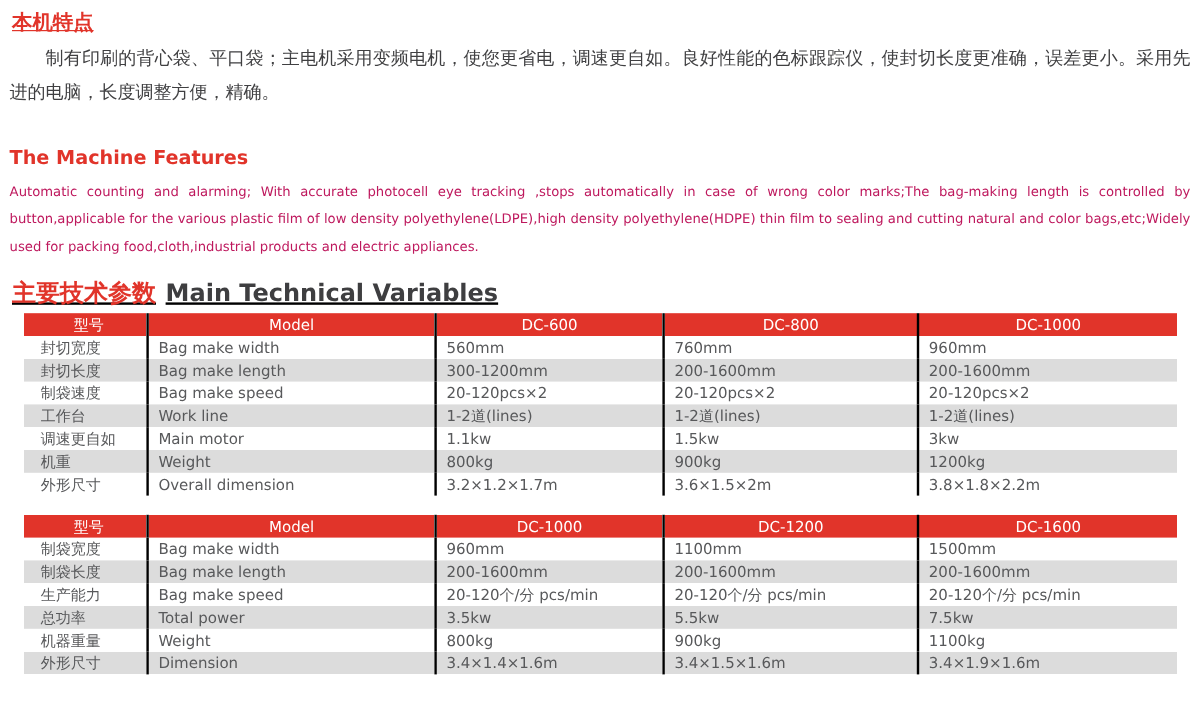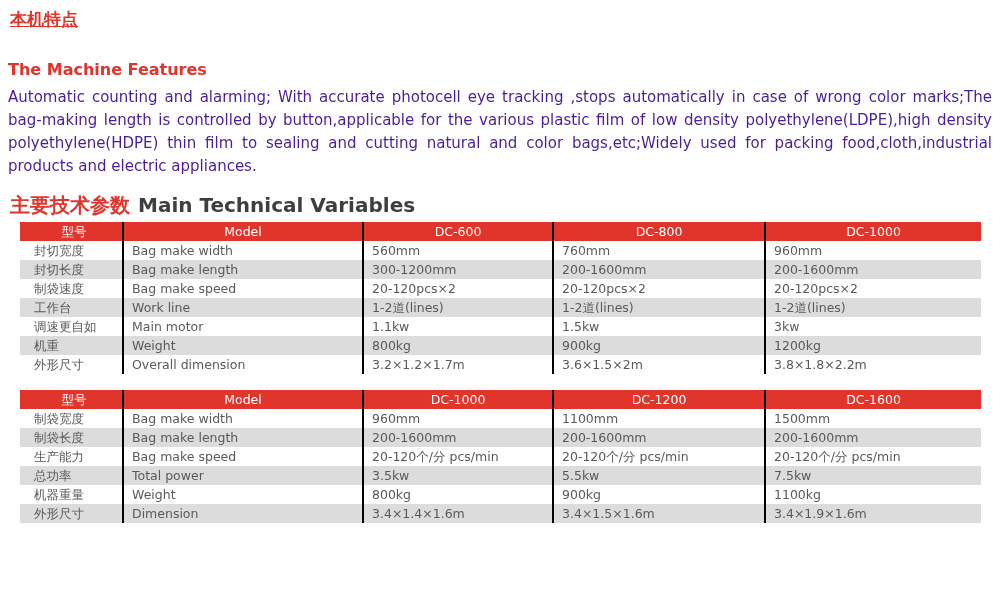--- a/index.html
+++ b/index.html
@@ -19,25 +19,25 @@
   }
   .cn-para{
     font-size:15px;color:#404042;line-height:29px;
     text-align:justify;text-indent:2em;margin:4px 0 0 0;
   }
   .en-title{
     font-size:16px;font-weight:700;color:var(--accent);
     line-height:24px;margin:28px 0 0 0;
   }
   .en-para{
-    font-size:15px;color:#4c1d95;line-height:23px;
+    font-size:11px;color:#be185d;line-height:23px;
     text-align:justify;margin:4px 0 0 0;
   }
   .params-title{
-    margin:15px 0 5px 2px;font-size:20px;font-weight:700;line-height:24px;
+    margin:15px 0 5px 2px;font-size:20px;font-weight:700;line-height:24px;text-decoration:underline;
   }
   .params-title .cn{color:var(--accent);margin-right:8px;}
   .params-title .en{color:#3e3e40;}
   table.spec{
     border-collapse:collapse;table-layout:fixed;
     width:961px;margin:0 0 0 12px;
     font-size:12.5px;
   }
   table.spec + table.spec{margin-top:16px;}
   .spec th{
@@ -52,20 +52,21 @@
   .spec th + th,.spec td + td{border-left:2px solid #000000;}
   .spec tbody tr:nth-child(even){background:var(--row-gray);}
 </style>
 </head>
 <body>
 
 <div>
 
   <h1 class="cn-title">本机特点</h1>
 
+  <p class="cn-para">制有印刷的背心袋、平口袋；主电机采用变频电机，使您更省电，调速更自如。良好性能的色标跟踪仪，使封切长度更准确，误差更小。采用先进的电脑，长度调整方便，精确。</p>
 
   <h2 class="en-title">The Machine Features</h2>
 
   <p class="en-para">Automatic counting and alarming; With accurate photocell eye tracking ,stops automatically in case of wrong color marks;The bag-making length is controlled by button,applicable for the various plastic film of low density polyethylene(LDPE),high density polyethylene(HDPE) thin film to sealing and cutting natural and color bags,etc;Widely used for packing food,cloth,industrial products and electric appliances.</p>
 
   <h3 class="params-title">
     <span class="cn">主要技术参数</span><span class="en">Main Technical Variables</span>
   </h3>
 
   <table class="spec">

